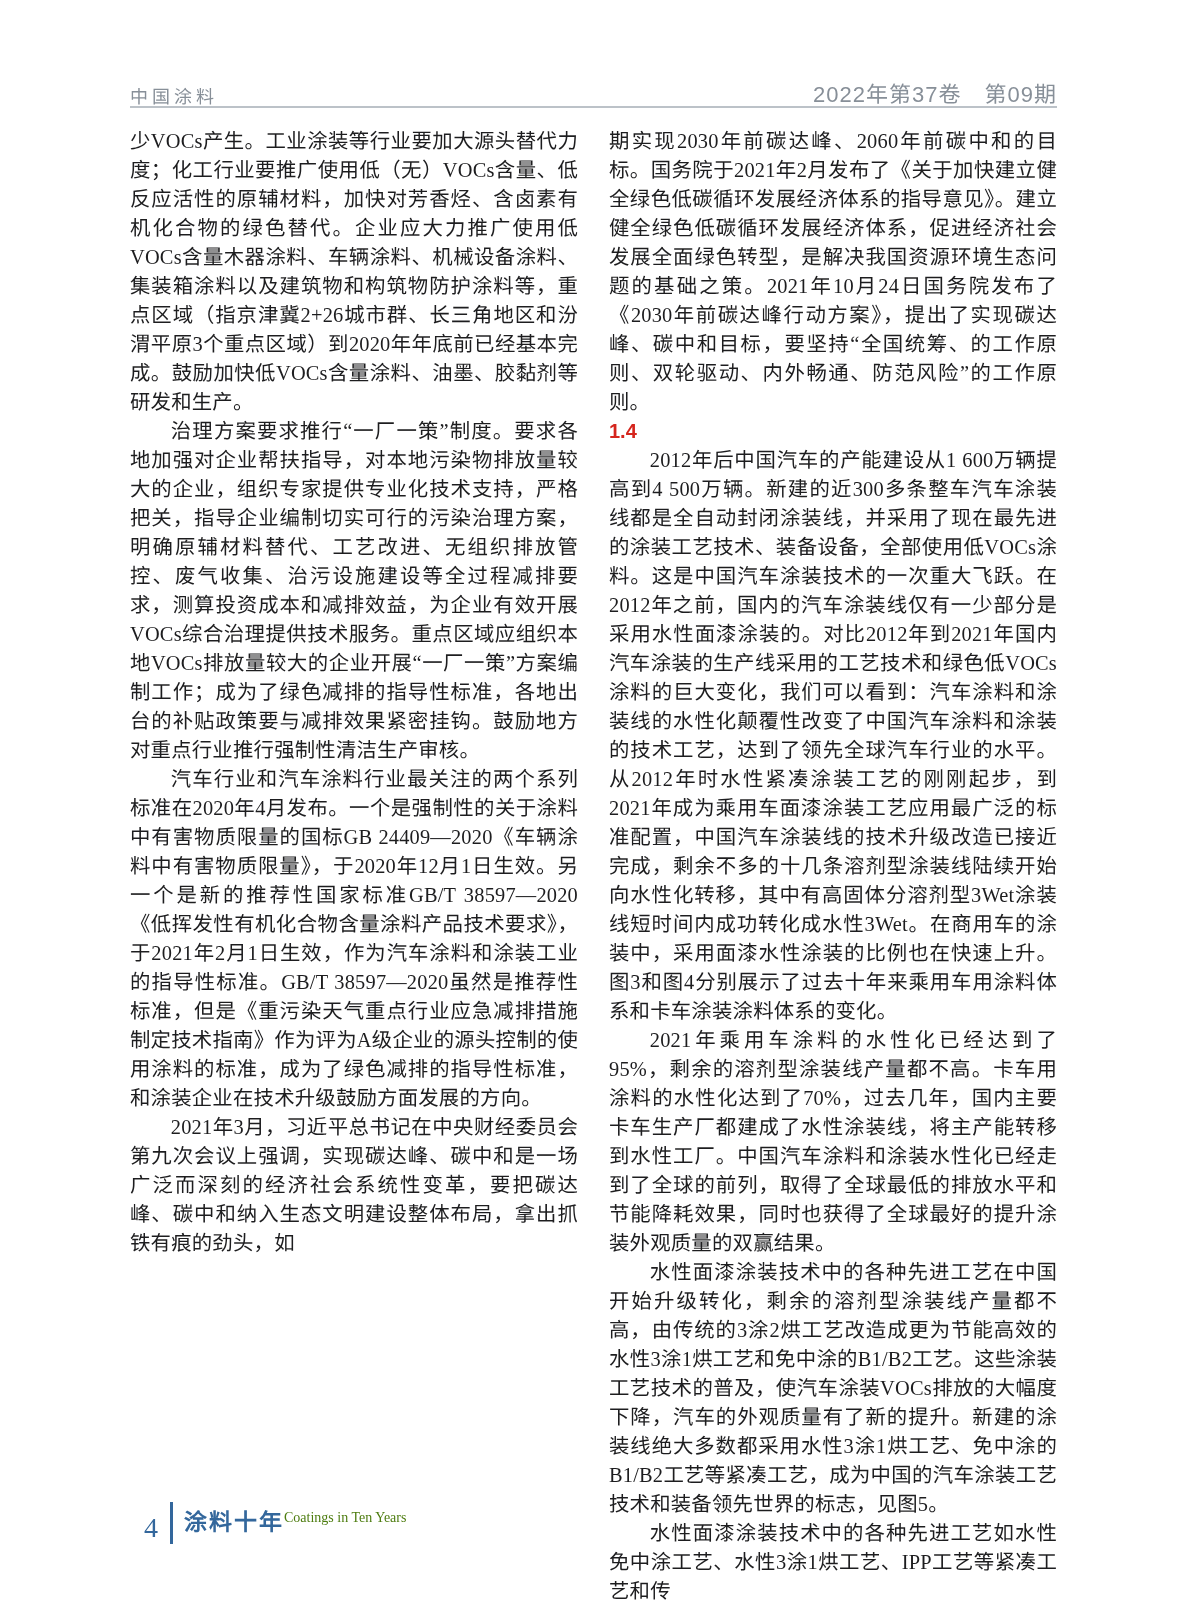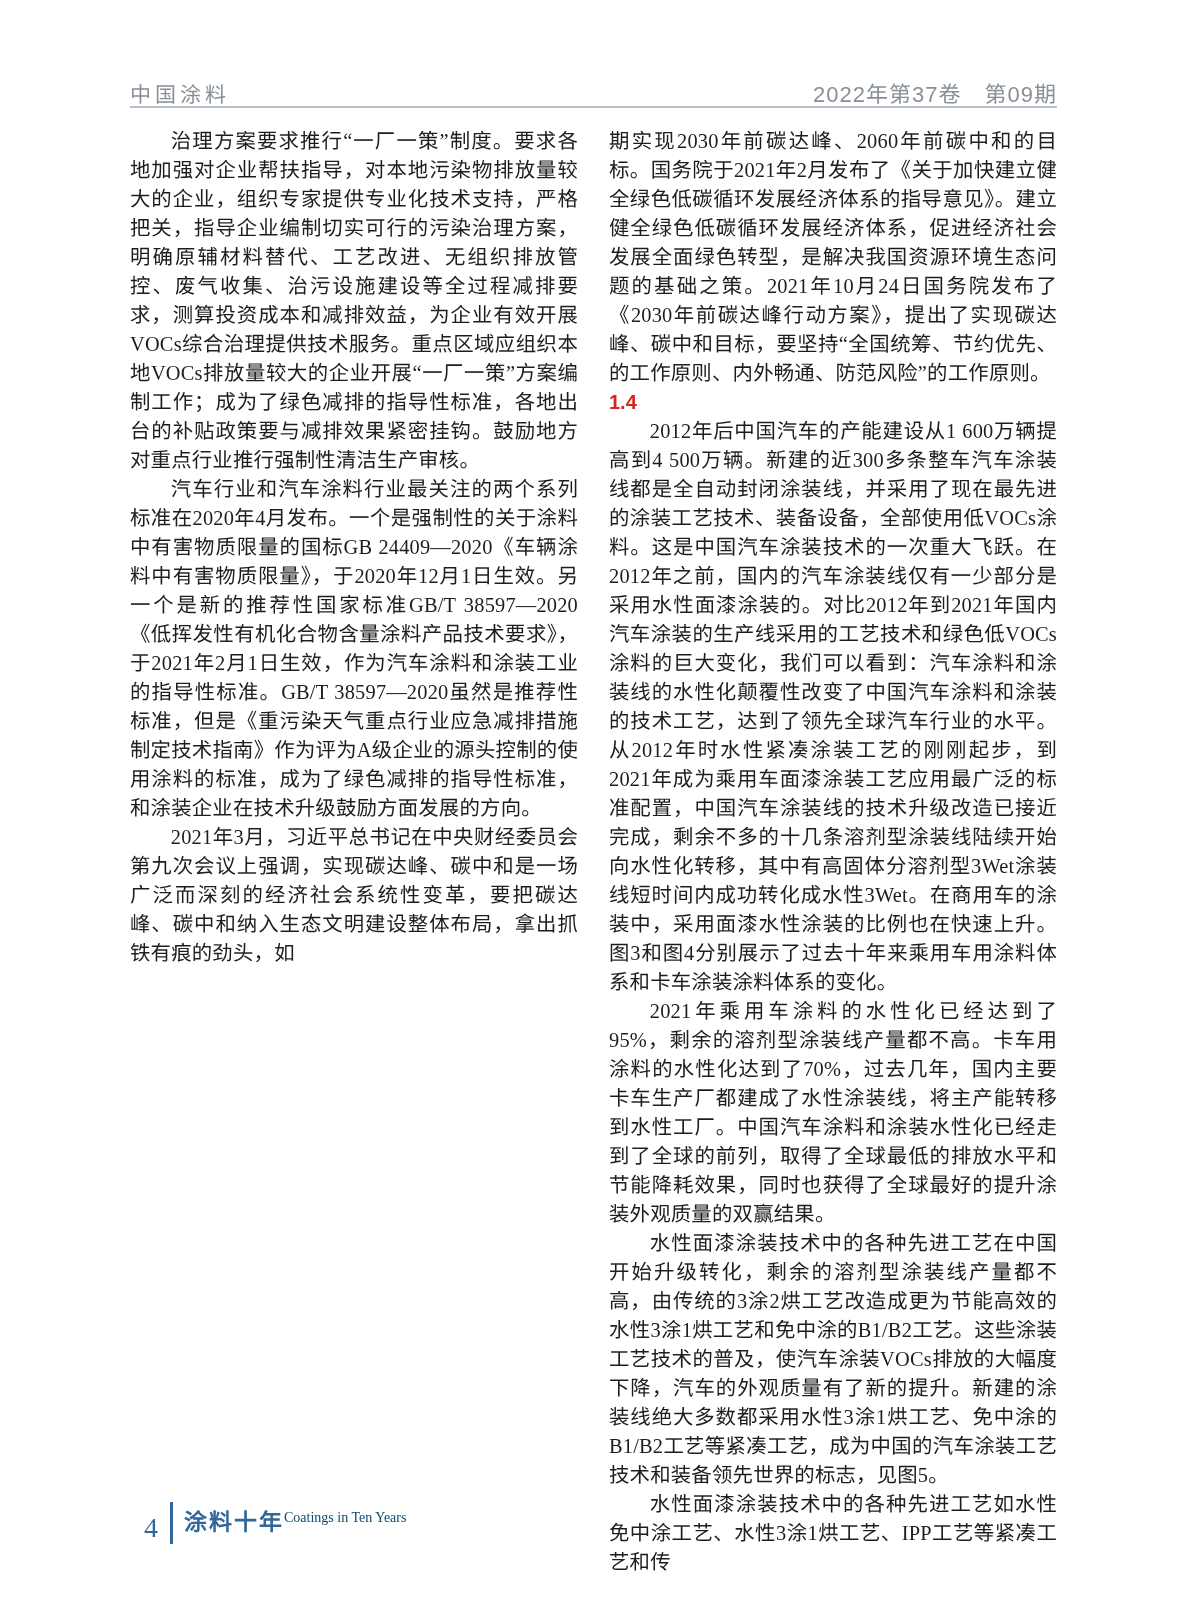--- a/index.html
+++ b/index.html
@@ -18,21 +18,21 @@
     left: 130px;
     top: 76px;
     width: 927px;
     display: flex;
     justify-content: space-between;
     align-items: flex-end;
     color: var(--header-gray, #878f98);
   }
   .journal-name {
     font-family: "Liberation Sans", sans-serif;
-    font-size: 21px;
+    font-size: 18px;
     letter-spacing: 4px;
   }
   .issue-info {
     font-family: "Liberation Sans", sans-serif;
     font-size: 22px;
     letter-spacing: 1px;
   }
   .header-rule {
     position: absolute;
     left: 130px;
@@ -97,45 +97,46 @@
   }
   .footer-cn {
     font-size: 23px;
     font-weight: 700;
     color: var(--footer-blue, #33679c);
     letter-spacing: 2px;
     line-height: 1.25;
   }
   .footer-en {
     font-size: 14px;
-    color: #0c4a6e;
+    color: #4d7c0f;
     line-height: 1.3;
   }
 </style>
 </head>
 <body>
 
 <div class="page">
 
   <header class="page-header">
     <span class="journal-name">中国涂料</span>
     <span class="issue-info">2022年第37卷　第09期</span>
   </header>
   <div class="header-rule"></div>
 
   <main class="content">
 
     <section class="column">
+      <p class="para">少VOCs产生。工业涂装等行业要加大源头替代力度；化工行业要推广使用低（无）VOCs含量、低反应活性的原辅材料，加快对芳香烃、含卤素有机化合物的绿色替代。企业应大力推广使用低VOCs含量木器涂料、车辆涂料、机械设备涂料、集装箱涂料以及建筑物和构筑物防护涂料等，重点区域（指京津冀2+26城市群、长三角地区和汾渭平原3个重点区域）到2020年年底前已经基本完成。鼓励加快低VOCs含量涂料、油墨、胶黏剂等研发和生产。</p>
       <p class="para indent">治理方案要求推行“一厂一策”制度。要求各地加强对企业帮扶指导，对本地污染物排放量较大的企业，组织专家提供专业化技术支持，严格把关，指导企业编制切实可行的污染治理方案，明确原辅材料替代、工艺改进、无组织排放管控、废气收集、治污设施建设等全过程减排要求，测算投资成本和减排效益，为企业有效开展VOCs综合治理提供技术服务。重点区域应组织本地VOCs排放量较大的企业开展“一厂一策”方案编制工作；成为了绿色减排的指导性标准，各地出台的补贴政策要与减排效果紧密挂钩。鼓励地方对重点行业推行强制性清洁生产审核。</p>
       <p class="para indent">汽车行业和汽车涂料行业最关注的两个系列标准在2020年4月发布。一个是强制性的关于涂料中有害物质限量的国标GB 24409—2020《车辆涂料中有害物质限量》，于2020年12月1日生效。另一个是新的推荐性国家标准GB/T 38597—2020《低挥发性有机化合物含量涂料产品技术要求》，于2021年2月1日生效，作为汽车涂料和涂装工业的指导性标准。GB/T 38597—2020虽然是推荐性标准，但是《重污染天气重点行业应急减排措施制定技术指南》作为评为A级企业的源头控制的使用涂料的标准，成为了绿色减排的指导性标准，和涂装企业在技术升级鼓励方面发展的方向。</p>
       <p class="para indent">2021年3月，习近平总书记在中央财经委员会第九次会议上强调，实现碳达峰、碳中和是一场广泛而深刻的经济社会系统性变革，要把碳达峰、碳中和纳入生态文明建设整体布局，拿出抓铁有痕的劲头，如</p>
     </section>
 
     <section class="column">
-      <p class="para">期实现2030年前碳达峰、2060年前碳中和的目标。国务院于2021年2月发布了《关于加快建立健全绿色低碳循环发展经济体系的指导意见》。建立健全绿色低碳循环发展经济体系，促进经济社会发展全面绿色转型，是解决我国资源环境生态问题的基础之策。2021年10月24日国务院发布了《2030年前碳达峰行动方案》，提出了实现碳达峰、碳中和目标，要坚持“全国统筹、节约优先、的工作原则、内外畅通、防范风险”的工作原则。</p>
+      <p class="para">期实现2030年前碳达峰、2060年前碳中和的目标。国务院于2021年2月发布了《关于加快建立健全绿色低碳循环发展经济体系的指导意见》。建立健全绿色低碳循环发展经济体系，促进经济社会发展全面绿色转型，是解决我国资源环境生态问题的基础之策。2021年10月24日国务院发布了《2030年前碳达峰行动方案》，提出了实现碳达峰、碳中和目标，要坚持“全国统筹、的工作原则、双轮驱动、内外畅通、防范风险”的工作原则。</p>
       <h2 class="section-heading">
         <span class="heading-number">1.4</span>
       </h2>
       <p class="para indent">2012年后中国汽车的产能建设从1 600万辆提高到4 500万辆。新建的近300多条整车汽车涂装线都是全自动封闭涂装线，并采用了现在最先进的涂装工艺技术、装备设备，全部使用低VOCs涂料。这是中国汽车涂装技术的一次重大飞跃。在2012年之前，国内的汽车涂装线仅有一少部分是采用水性面漆涂装的。对比2012年到2021年国内汽车涂装的生产线采用的工艺技术和绿色低VOCs涂料的巨大变化，我们可以看到：汽车涂料和涂装线的水性化颠覆性改变了中国汽车涂料和涂装的技术工艺，达到了领先全球汽车行业的水平。从2012年时水性紧凑涂装工艺的刚刚起步，到2021年成为乘用车面漆涂装工艺应用最广泛的标准配置，中国汽车涂装线的技术升级改造已接近完成，剩余不多的十几条溶剂型涂装线陆续开始向水性化转移，其中有高固体分溶剂型3Wet涂装线短时间内成功转化成水性3Wet。在商用车的涂装中，采用面漆水性涂装的比例也在快速上升。图3和图4分别展示了过去十年来乘用车用涂料体系和卡车涂装涂料体系的变化。</p>
       <p class="para indent">2021年乘用车涂料的水性化已经达到了95%，剩余的溶剂型涂装线产量都不高。卡车用涂料的水性化达到了70%，过去几年，国内主要卡车生产厂都建成了水性涂装线，将主产能转移到水性工厂。中国汽车涂料和涂装水性化已经走到了全球的前列，取得了全球最低的排放水平和节能降耗效果，同时也获得了全球最好的提升涂装外观质量的双赢结果。</p>
       <p class="para indent">水性面漆涂装技术中的各种先进工艺在中国开始升级转化，剩余的溶剂型涂装线产量都不高，由传统的3涂2烘工艺改造成更为节能高效的水性3涂1烘工艺和免中涂的B1/B2工艺。这些涂装工艺技术的普及，使汽车涂装VOCs排放的大幅度下降，汽车的外观质量有了新的提升。新建的涂装线绝大多数都采用水性3涂1烘工艺、免中涂的B1/B2工艺等紧凑工艺，成为中国的汽车涂装工艺技术和装备领先世界的标志，见图5。</p>
       <p class="para indent">水性面漆涂装技术中的各种先进工艺如水性免中涂工艺、水性3涂1烘工艺、IPP工艺等紧凑工艺和传</p>
     </section>
 
   </main>

